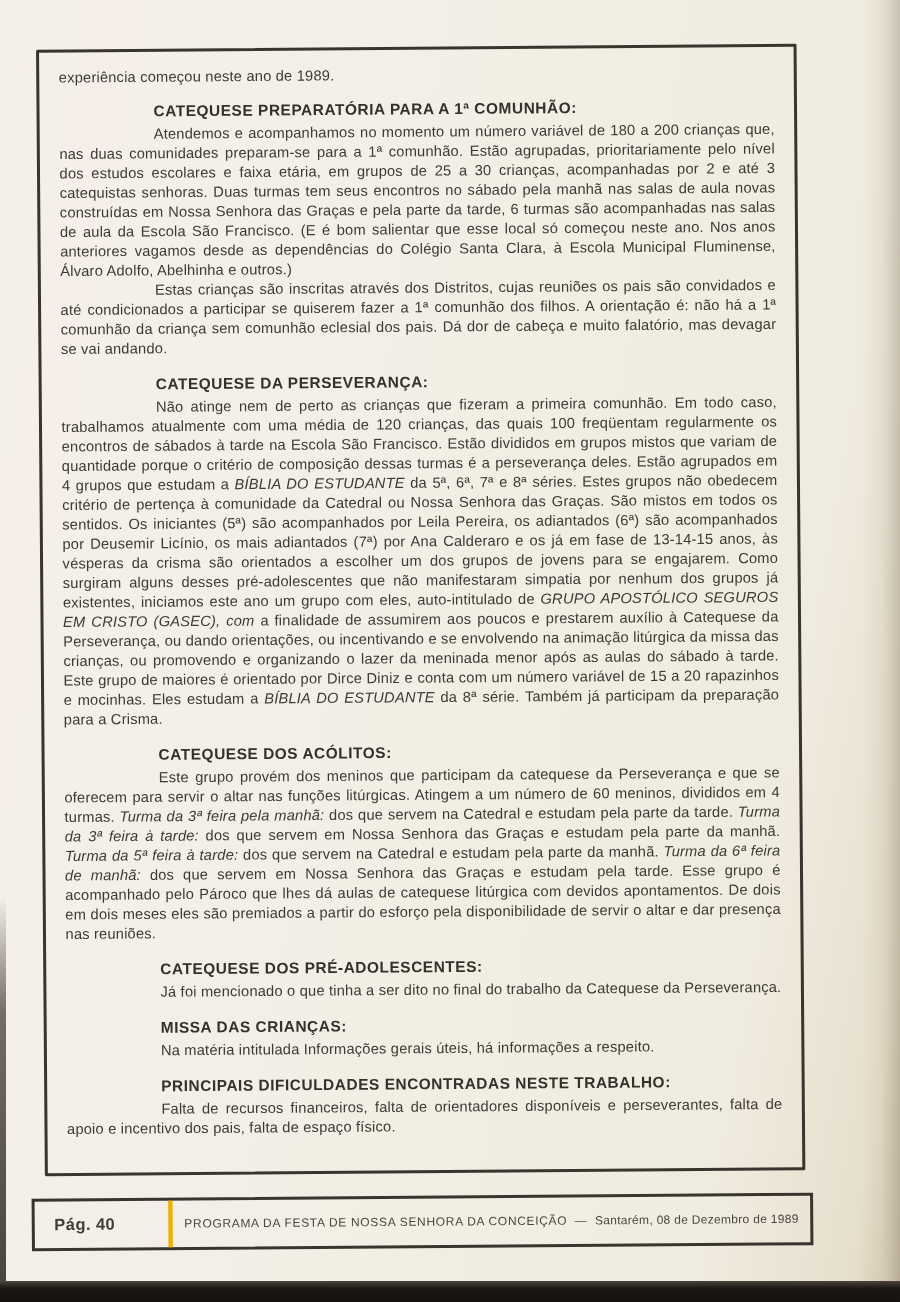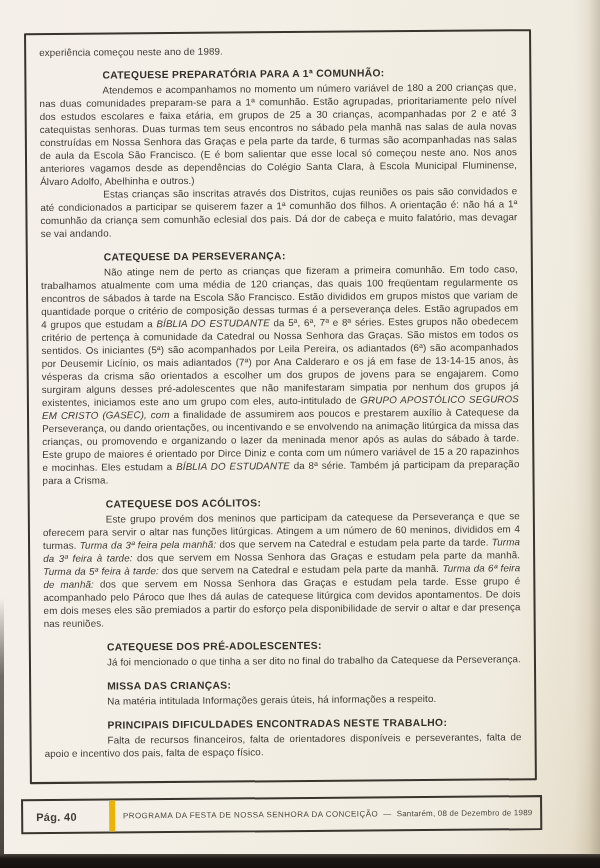--- a/index.html
+++ b/index.html
@@ -29,21 +29,21 @@
   .para{margin:0;text-indent:63px;text-align:justify;}
   .para em{font-style:italic;}
   #sections .sec:first-child .sec-h{margin-top:9px;}
 
   .footer-box{
     position:absolute;left:16px;top:797px;width:521px;height:35px;
     border:2px solid #39342d;box-sizing:border-box;display:flex;align-items:stretch;
     color:#423e37;background:rgba(255,255,255,.06);
   }
   .footer-pg{width:92px;display:flex;align-items:center;padding-left:13px;
-    box-sizing:border-box;border-right:6px solid #eab308;
+    box-sizing:border-box;border-right:3px solid #eab308;
     font-weight:bold;font-size:11px;letter-spacing:.3px;}
   .footer-title{flex:1;display:flex;align-items:center;justify-content:center;
     font-size:8px;letter-spacing:.45px;white-space:nowrap;color:#4a463e;}
   .footer-title .sep{margin:0 5px;}
   .footer-title .sub{letter-spacing:.2px;}
 </style>
 </head>
 <body>
 
 <div class="scan-bg">

